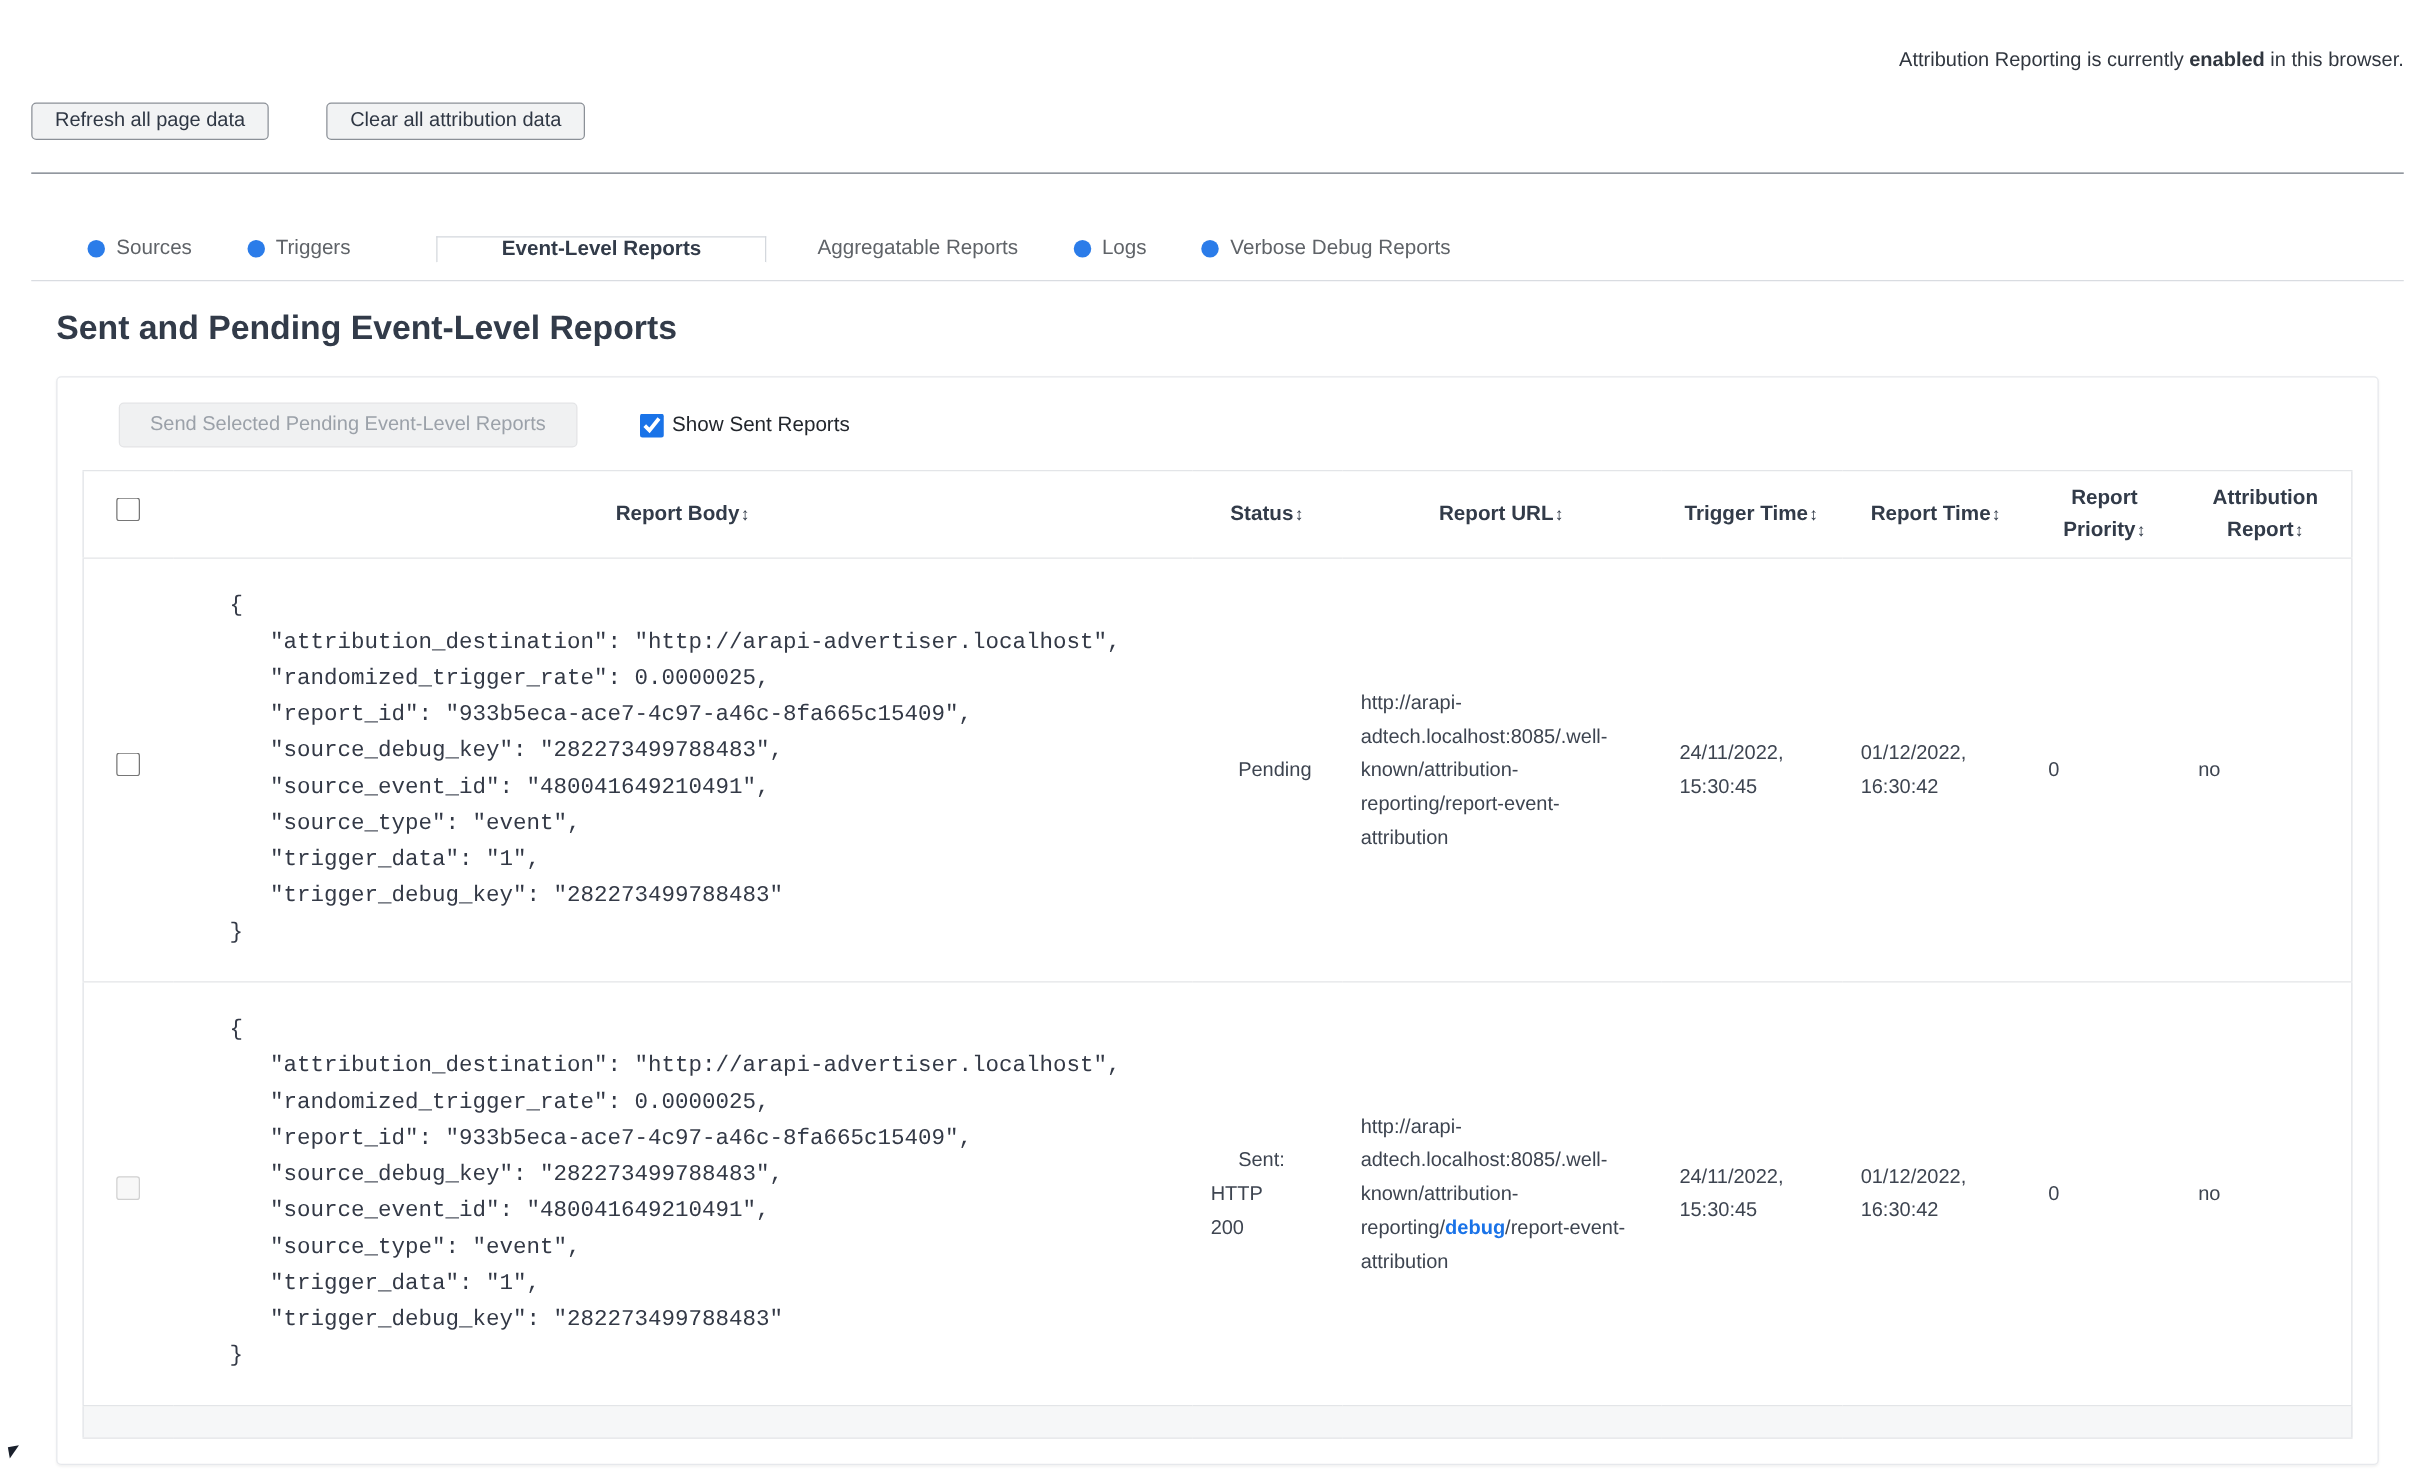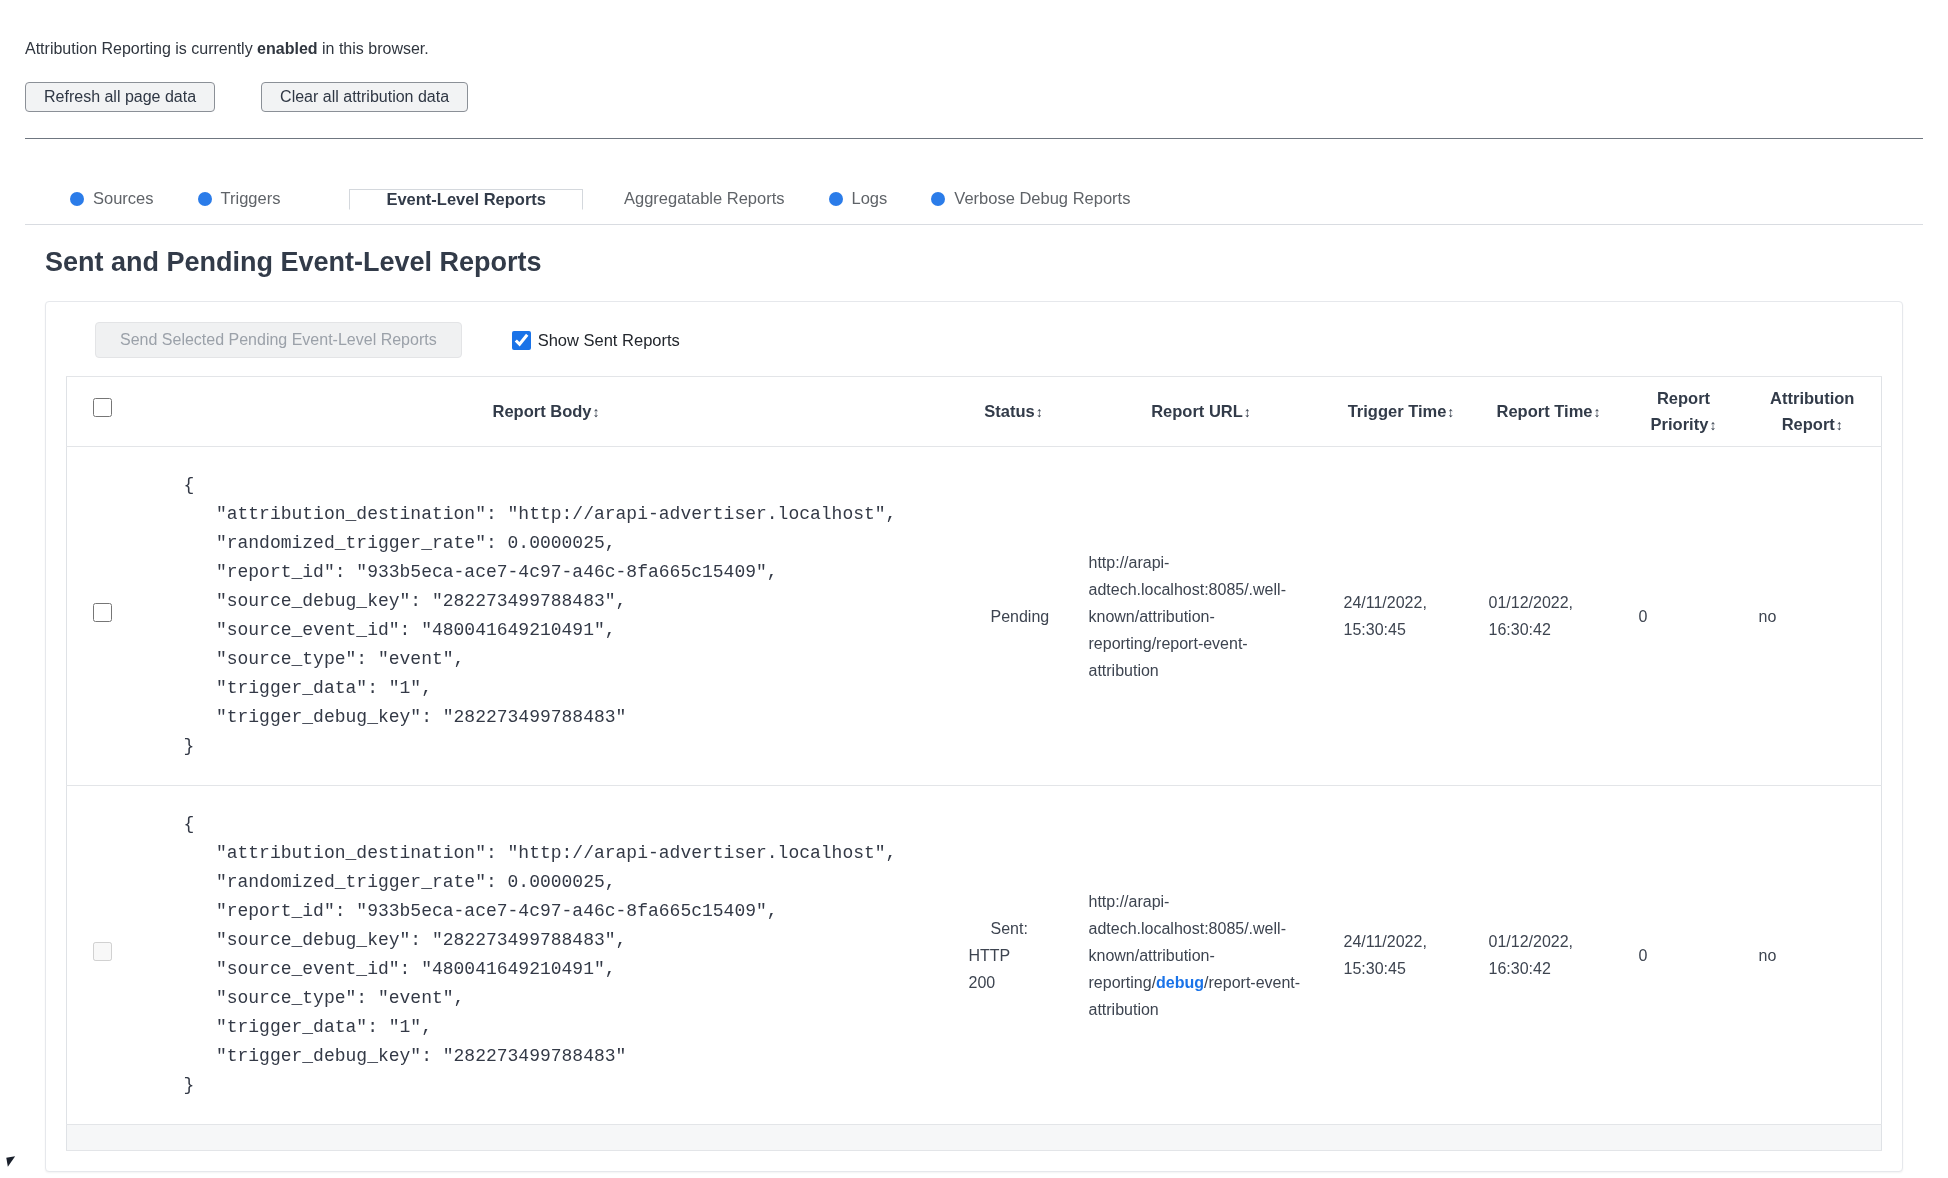--- a/index.html
+++ b/index.html
@@ -6,41 +6,41 @@
   html,body { margin:0; padding:0; background:#ffffff; }
   body {
     width:1948px; height:1178px; overflow:hidden; position:relative;
     font-family:"Liberation Sans", sans-serif;
     color:#3d4450;
   }
   .page { padding:0 25px; }
 
   
   h1.page-title { margin:14px 0 0; font-size:30px; font-weight:700; color:#323b49; letter-spacing:0; }
-  p.status-line { margin:40px 0 0; font-size:16px; color:#30363f; }
+  p.status-line { margin:40px 0 0; font-size:16px; color:#30363f;text-align:right; }
   p.status-line b { font-weight:700; }
   .top-buttons { margin-top:24px; display:flex; gap:46px; }
   button.plain-btn {
     font-family:"Liberation Sans", sans-serif;
     font-size:16px; color:#2f3744;
     background:#f2f3f4; border:1px solid #8b9097; border-radius:4px;
     padding:4px 18px; height:30px; line-height:20px; cursor:pointer;
   }
   hr.top-rule { margin:26px 0 0; border:none; border-top:1px solid #6f7680; }
 
   
   .tabs { margin-top:34px; display:flex; align-items:center; height:52px;
           border-bottom:1px solid #d9dce1; padding-left:30px; }
   .tab { display:flex; align-items:center; gap:9px; padding:0 15px; margin-right:14px;
          font-size:16.5px; color:#5f6368; cursor:pointer; }
   .tab .dot { width:14px; height:14px; border-radius:50%; background:#2b7ce9; display:inline-block; }
   .tab.active {
     background:#fff; font-weight:700; color:#323b49;
     border:1px solid #d4d8dd; border-bottom:1px solid #ffffff;
-    margin-bottom:-1px; padding:0 36px; margin-left:40px; margin-right:26px;
+    margin-bottom:-1px; padding:0 51px; margin-left:40px; margin-right:26px;
   }
 
   
   .tab-panel { padding:0 20px; }
   h2.section-heading { margin:22px 0 0; font-size:27px; font-weight:700; color:#323b49; }
 
   .panel {
     margin-top:23px; border:1px solid #e6e8ec; border-radius:4px;
     background:#fff; padding:20px 5px 20px 20px;
     box-shadow:0 1px 2px rgba(0,0,0,0.05);

